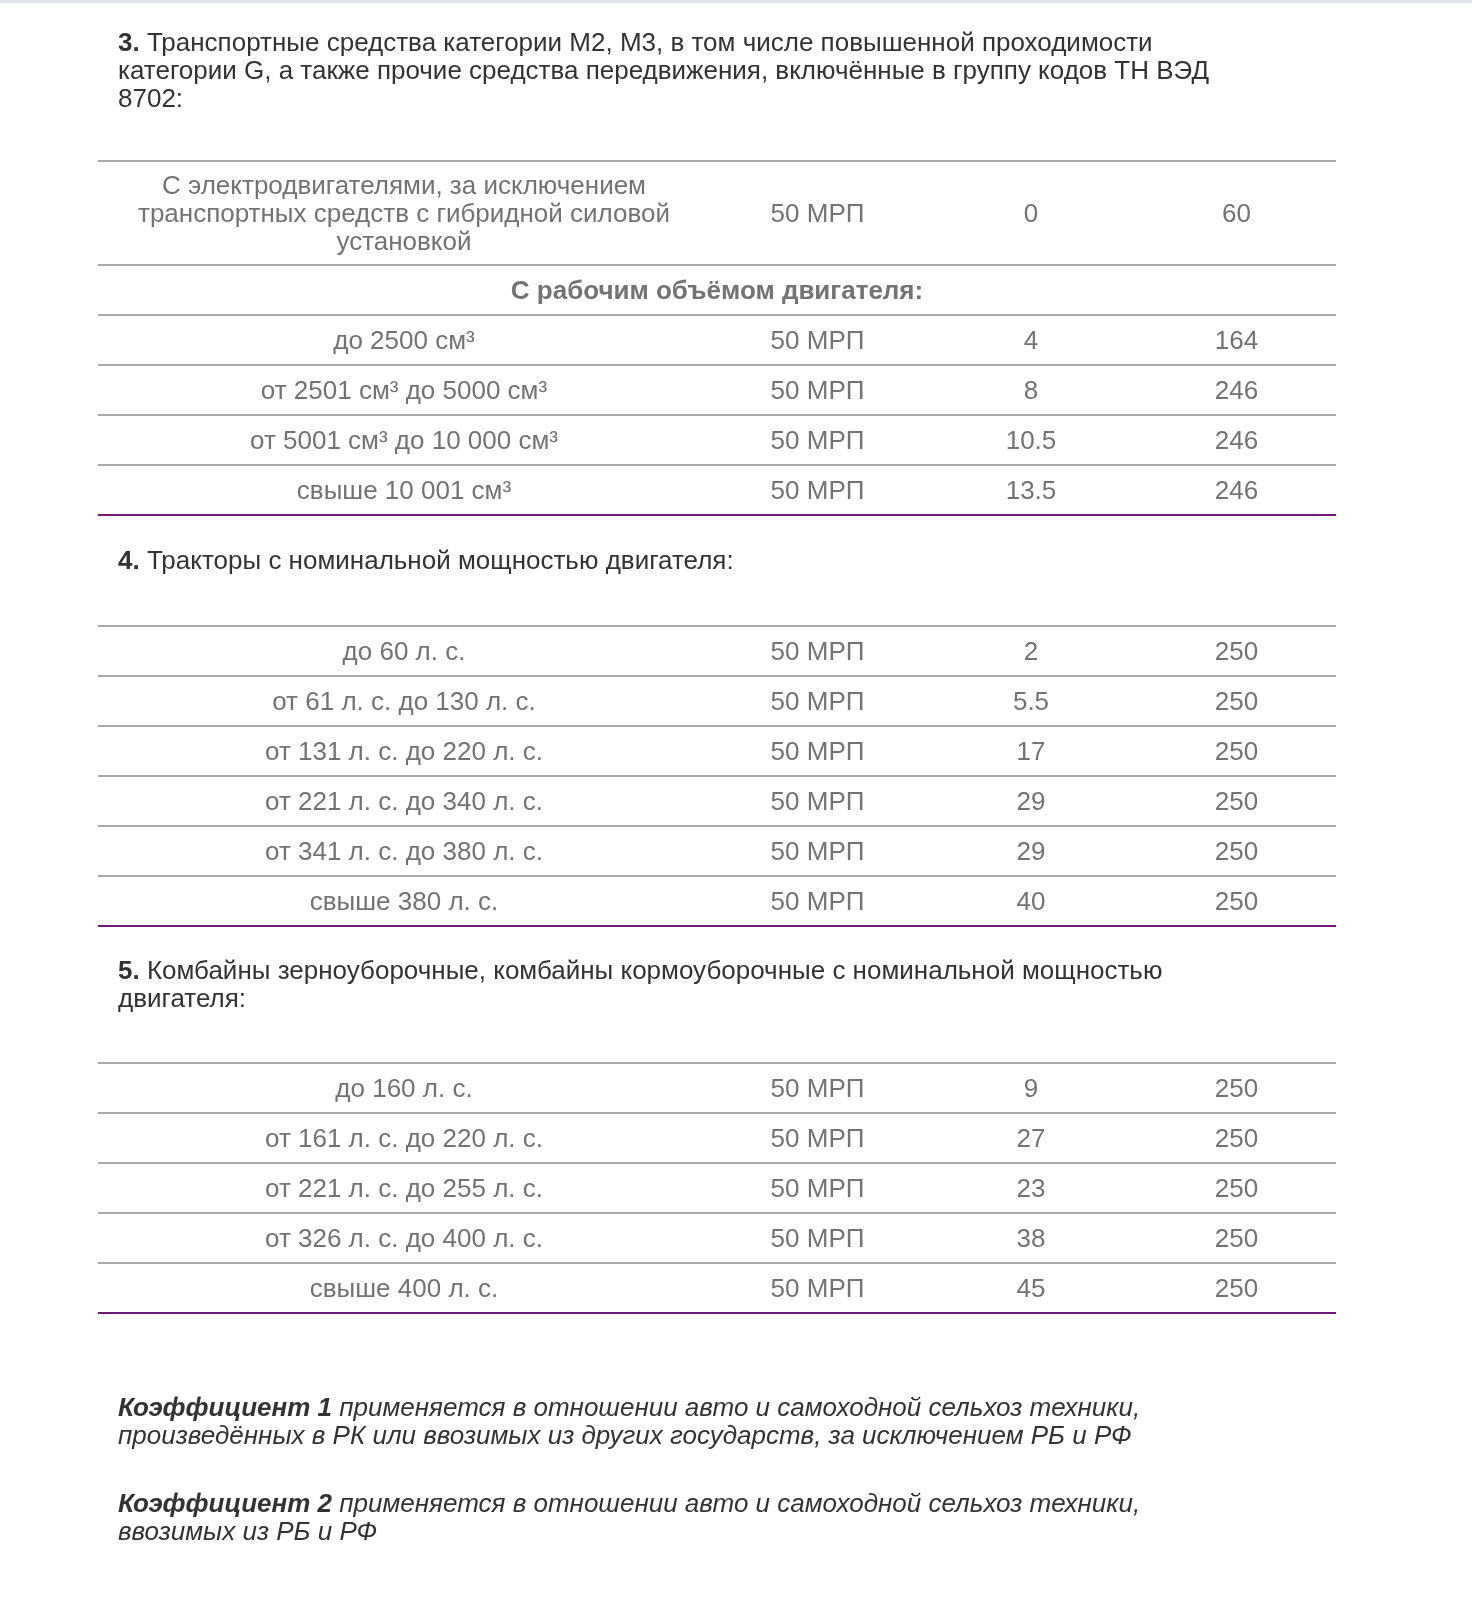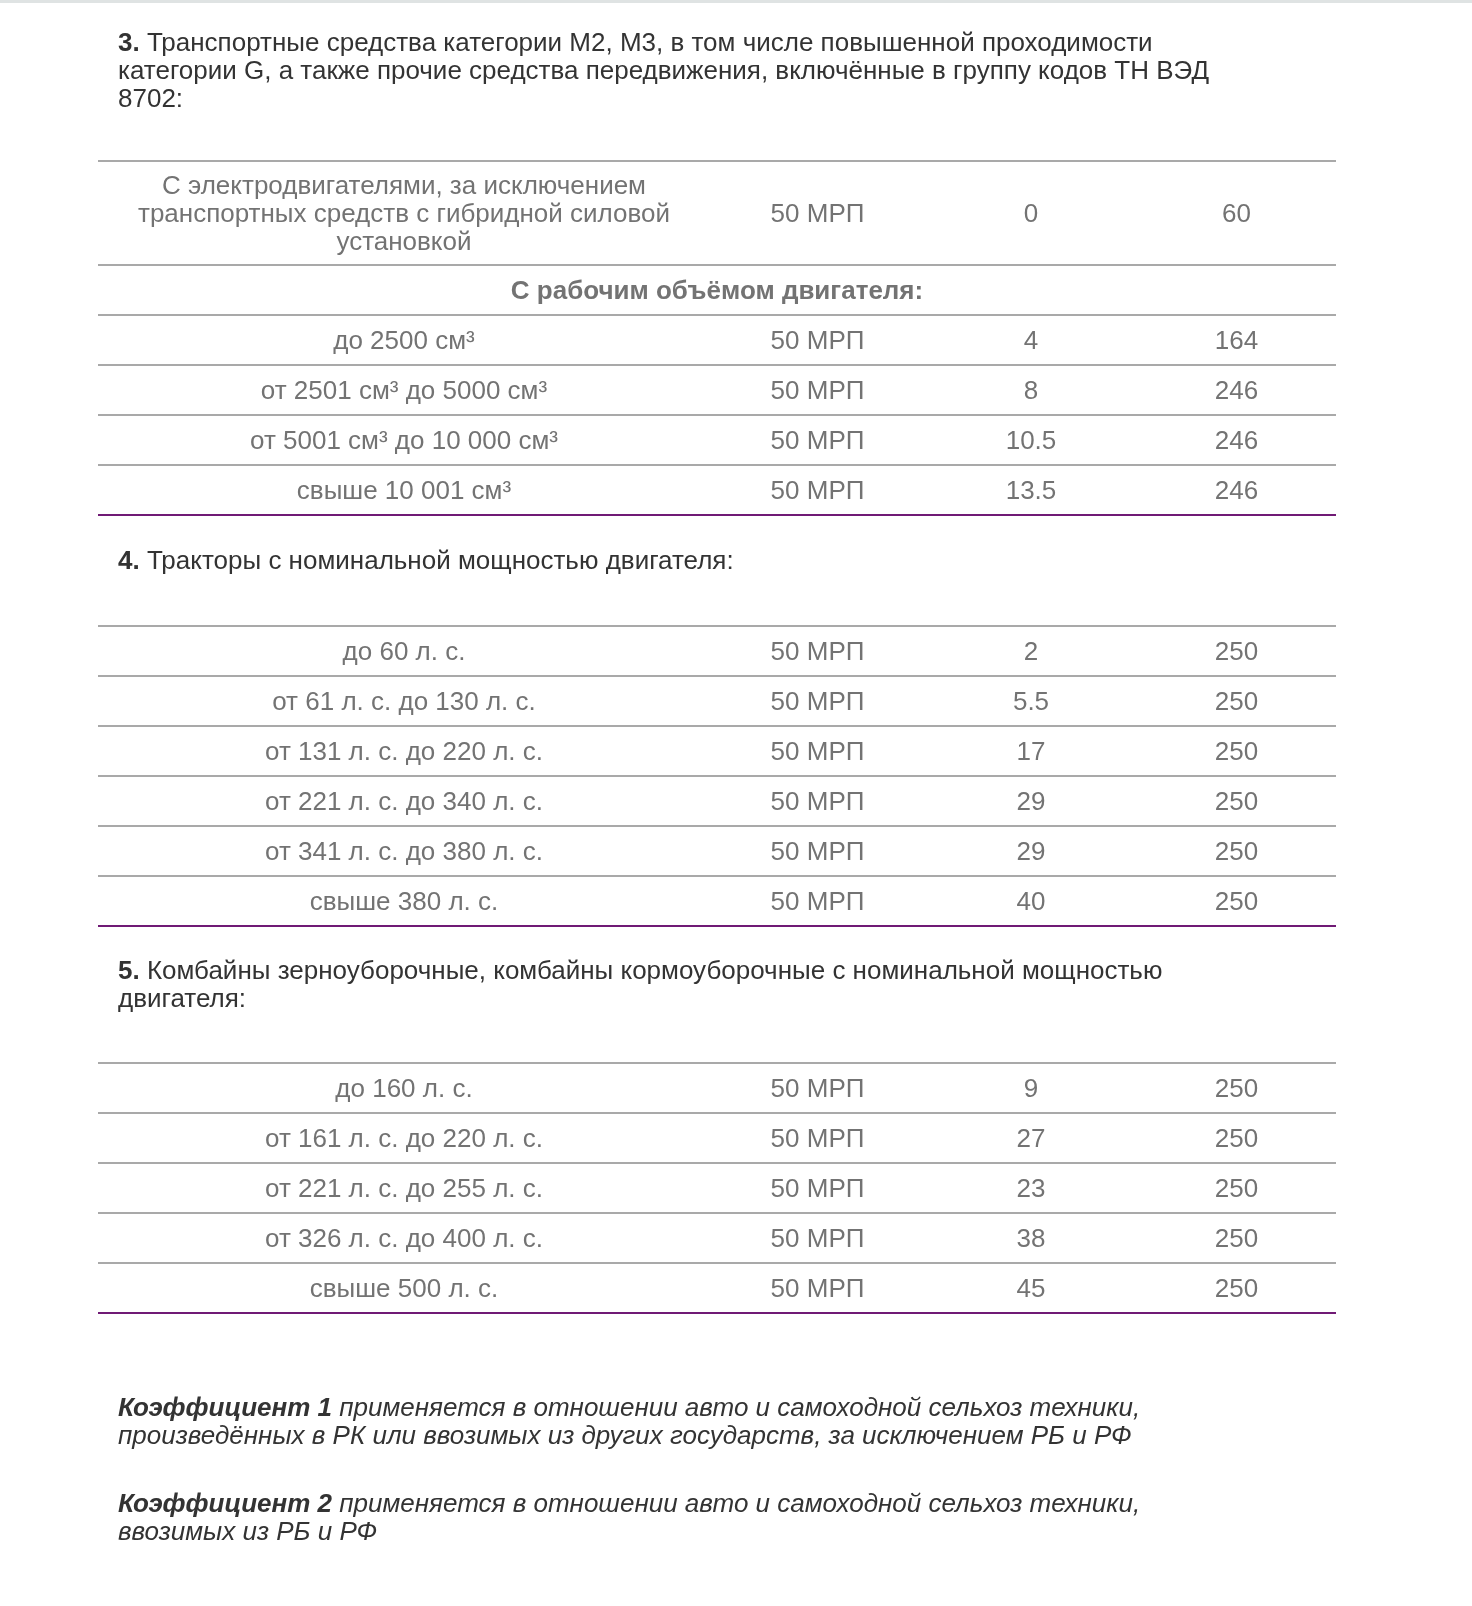--- a/index.html
+++ b/index.html
@@ -147,21 +147,21 @@
     <td class="c3">23</td>
     <td class="c4">250</td>
   </tr>
   <tr>
     <td class="c1">от 326 л. с. до 400 л. с.</td>
     <td class="c2">50 МРП</td>
     <td class="c3">38</td>
     <td class="c4">250</td>
   </tr>
   <tr class="last">
-    <td class="c1">свыше 500 л. с.</td>
+    <td class="c1">свыше 400 л. с.</td>
     <td class="c2">50 МРП</td>
     <td class="c3">45</td>
     <td class="c4">250</td>
   </tr>
 </tbody>
   </table>
 
 <div class="para note" style="top:1393px;">
   <b>Коэффициент 1</b><span> применяется в отношении авто и самоходной сельхоз техники, произведённых в РК или ввозимых из других государств, за исключением РБ и РФ</span>
 </div>

